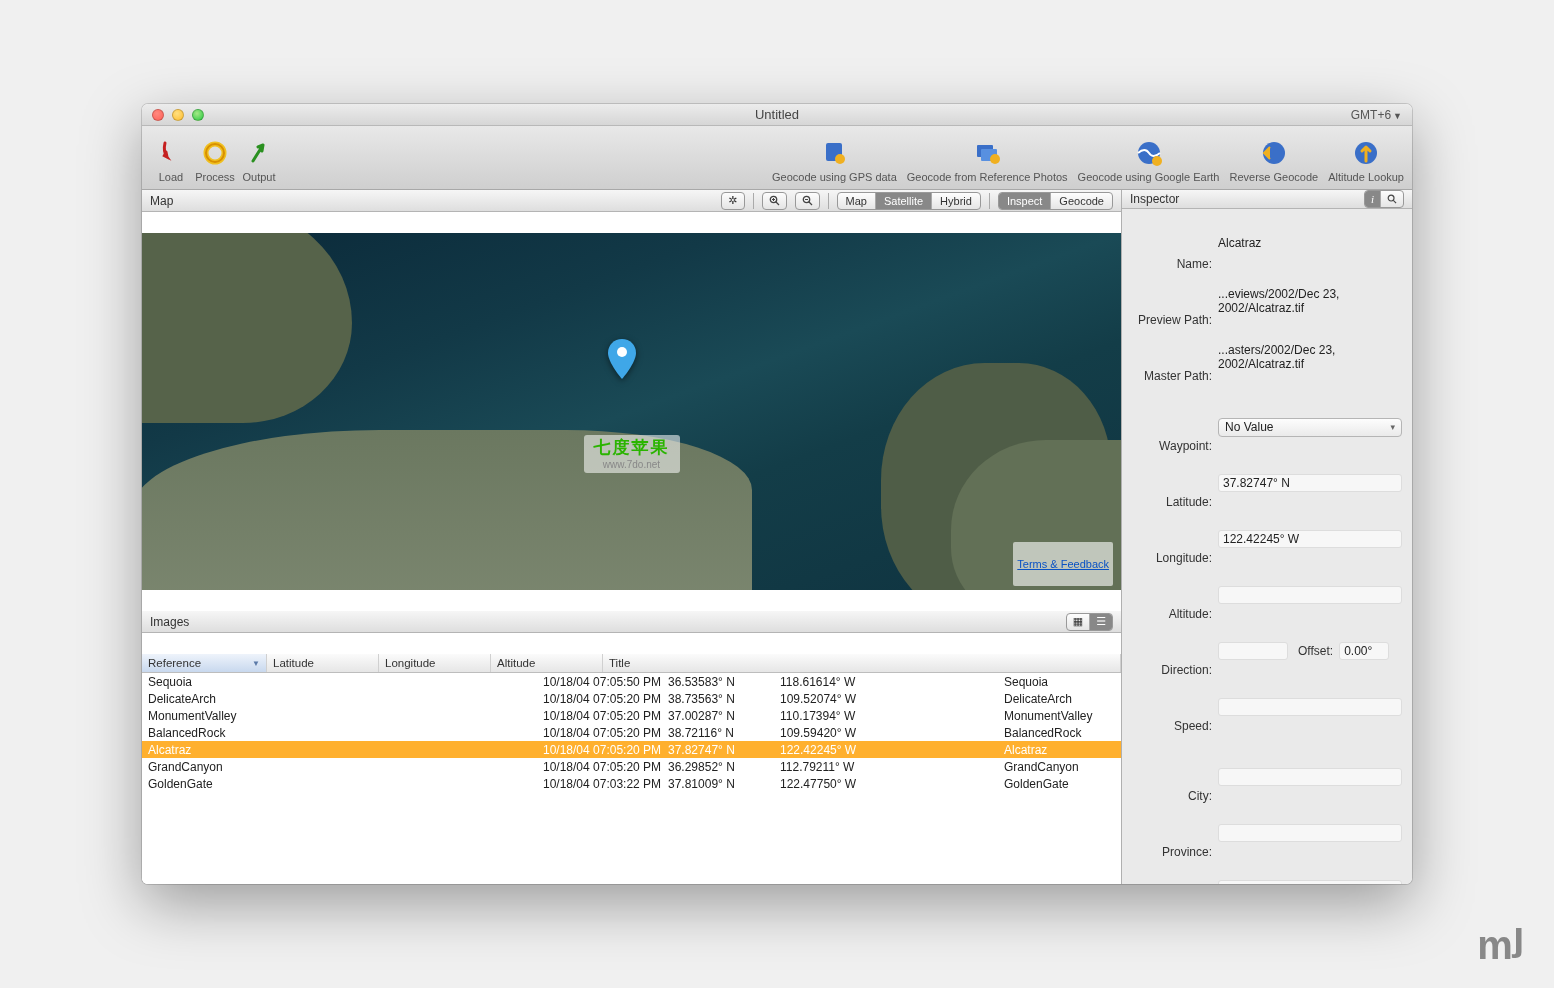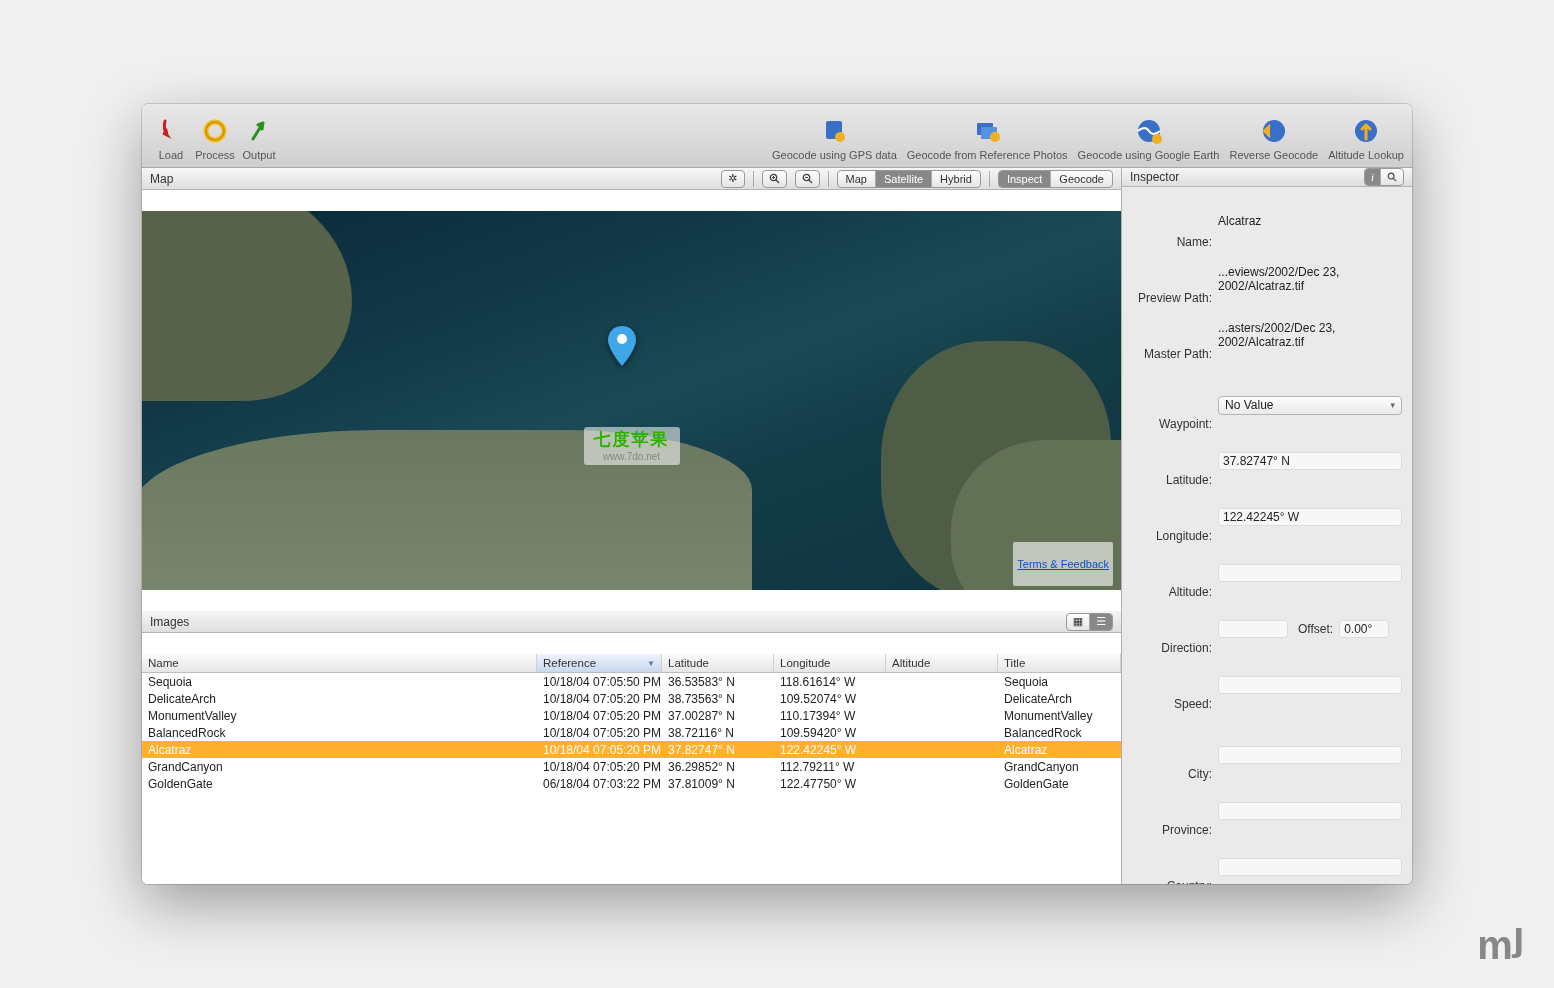--- a/index.html
+++ b/index.html
@@ -86,20 +86,29 @@
 .preview .island { position:absolute; right:15%; bottom:40%; width:45%; height:18%; background:#050505; border-radius: 30% 60% 10% 10% / 80% 90% 10% 10%; }
 .preview .tower { position:absolute; right:32%; bottom:51%; width:6px; height:22px; background:#0a0a0a; }
 
 .footer-badge { position: fixed; right: 30px; bottom: 20px; font-size: 40px; color:#888; font-weight:bold; font-family: Arial; }
 </style>
 </head>
 <body>
 
 <div class="window-wrap">
 
+  <div class="titlebar">
+    <div class="traffic">
+      <div class="light red"></div>
+      <div class="light yellow"></div>
+      <div class="light green"></div>
+    </div>
+    <div class="win-title">Untitled</div>
+    <div class="tz"><span>GMT+6</span><span class="arrow">▼</span></div>
+  </div>
 
   <div class="toolbar">
     <div class="tb-left" id="tb-left">
         <div class="tb-btn">
           <div class="ic">
             <svg width="28" height="28" viewBox="0 0 28 28">
               <path d="M8 4 Q 6 12 10 18 L6 16 L10 18 L9 13" fill="none" stroke="#c52020" stroke-width="3" stroke-linecap="round"></path>
             </svg>
           </div>
           <div class="lbl">Load</div>
@@ -236,23 +245,20 @@
       <div class="section-head images-head">
         <span>Images</span>
         <div class="view-toggle pill sm">
           <div class="seg">▦</div>
           <div class="seg active">☰</div>
         </div>
       </div>
       <div class="images-body">
         <div class="table">
           <div class="thead" id="thead">
-              <div class="th col-name">
-                <span>Name</span>
-              </div>
               <div class="th col-ts sort">
                 <span>Reference</span>
                 <span class="sortInd">▼</span>
               </div>
               <div class="th col-lat">
                 <span>Latitude</span>
               </div>
               <div class="th col-lon">
                 <span>Longitude</span>
               </div>
@@ -307,21 +313,21 @@
               <div class="tr">
                 <div class="td col-name">GrandCanyon</div>
                 <div class="td col-ts">10/18/04 07:05:20 PM</div>
                 <div class="td col-lat">36.29852° N</div>
                 <div class="td col-lon">112.79211° W</div>
                 <div class="td col-alt"></div>
                 <div class="td col-title">GrandCanyon</div>
               </div>
               <div class="tr">
                 <div class="td col-name">GoldenGate</div>
-                <div class="td col-ts">06/18/04 07:03:22 PM</div>
+                <div class="td col-ts">10/18/04 07:03:22 PM</div>
                 <div class="td col-lat">37.81009° N</div>
                 <div class="td col-lon">122.47750° W</div>
                 <div class="td col-alt"></div>
                 <div class="td col-title">GoldenGate</div>
               </div>
             </div>
         </div>
       </div>
     </div>
 

